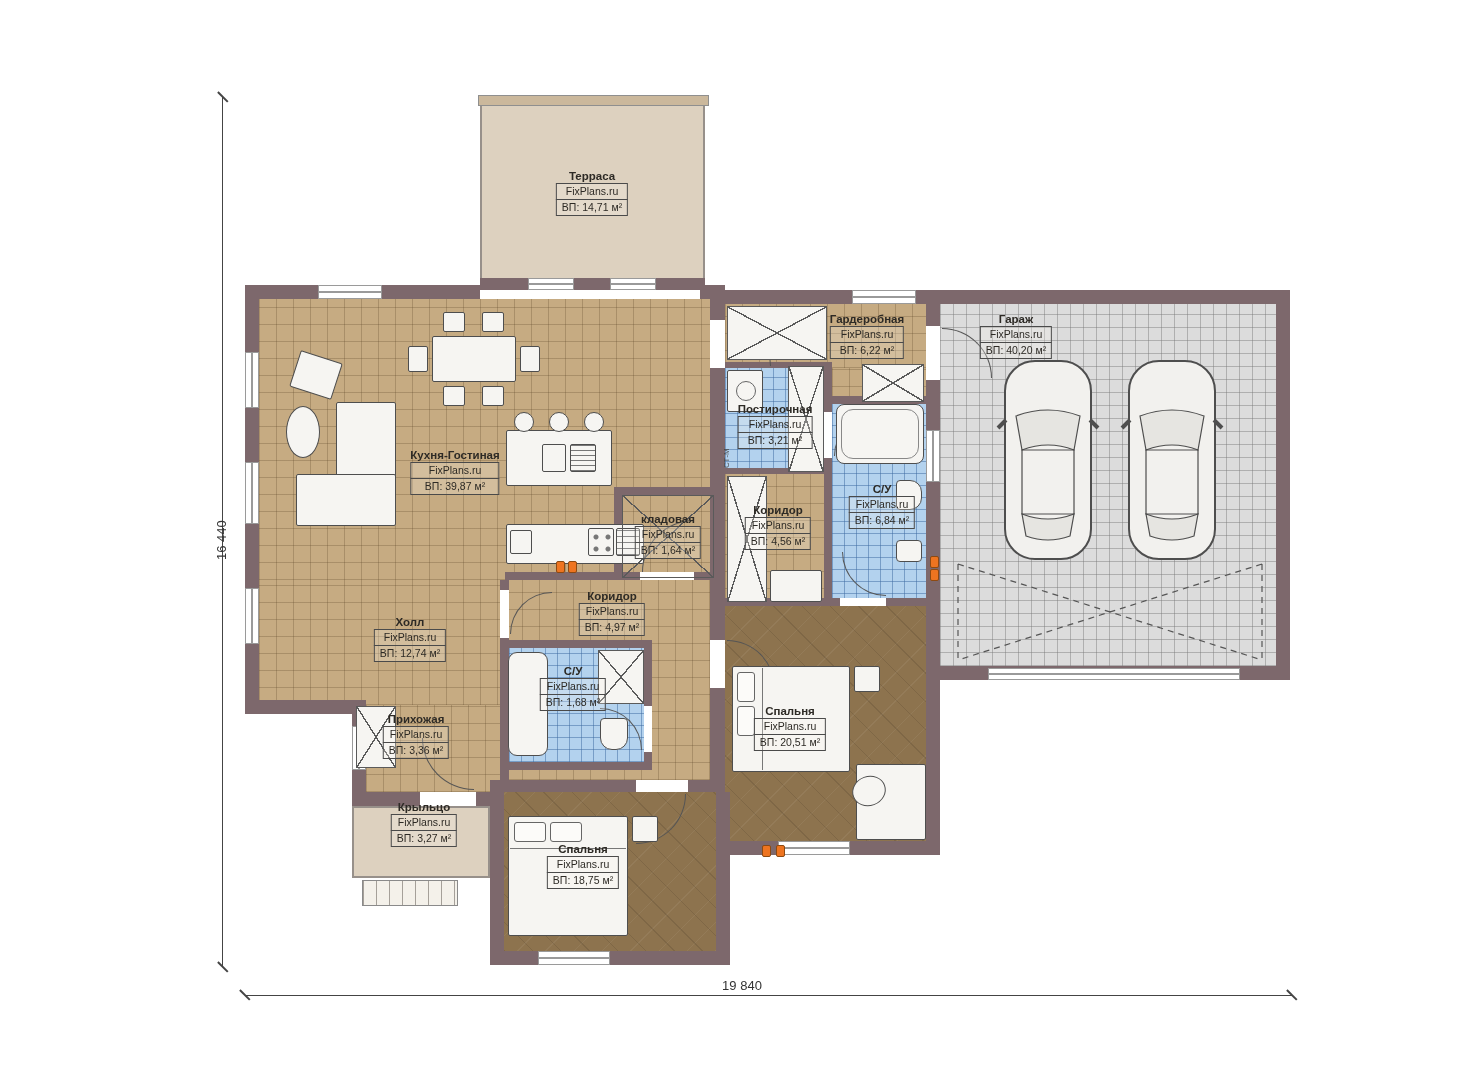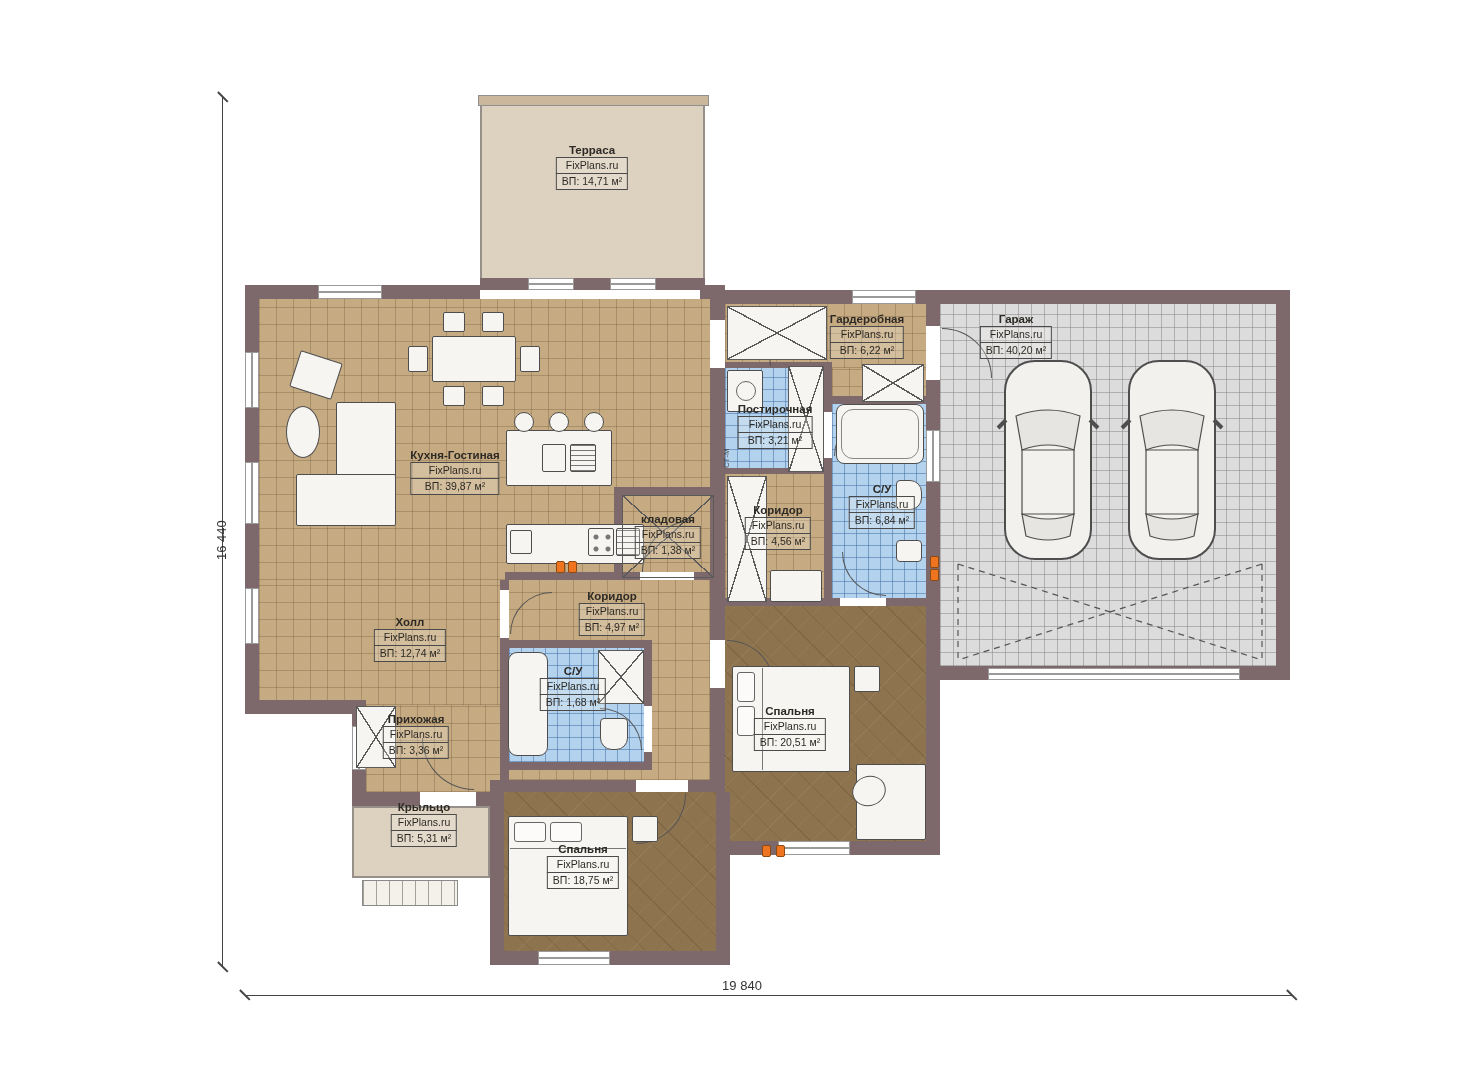--- a/index.html
+++ b/index.html
@@ -223,21 +223,21 @@
     <path d="M6 6 L310 102 M310 6 L6 102 M6 6 L6 102 M310 6 L310 102" stroke="#555" stroke-width="1.2" stroke-dasharray="6 5" fill="none"></path>
   </svg>
 
   <div class="socket" style="left:556px;top:561px;"></div>
   <div class="socket" style="left:568px;top:561px;"></div>
   <div class="socket" style="left:930px;top:556px;"></div>
   <div class="socket" style="left:930px;top:569px;"></div>
   <div class="socket" style="left:762px;top:845px;"></div>
   <div class="socket" style="left:776px;top:845px;"></div>
 
-  <div class="room-label" style="left:592px;top:143px;">
+  <div class="room-label" style="left:592px;top:169px;">
     <div class="rl-name">Терраса</div>
     <div class="rl-box">FixPlans.ru</div>
     <div class="rl-box">ВП: 14,71 м²</div>
   </div>
   <div class="room-label" style="left:455px;top:448px;">
     <div class="rl-name">Кухня-Гостиная</div>
     <div class="rl-box">FixPlans.ru</div>
     <div class="rl-box">ВП: 39,87 м²</div>
   </div>
   <div class="room-label" style="left:867px;top:312px;">
@@ -261,21 +261,21 @@
     <div class="rl-box">ВП: 6,84 м²</div>
   </div>
   <div class="room-label" style="left:778px;top:503px;">
     <div class="rl-name">Коридор</div>
     <div class="rl-box">FixPlans.ru</div>
     <div class="rl-box">ВП: 4,56 м²</div>
   </div>
   <div class="room-label" style="left:668px;top:512px;">
     <div class="rl-name">кладовая</div>
     <div class="rl-box">FixPlans.ru</div>
-    <div class="rl-box">ВП: 1,38 м²</div>
+    <div class="rl-box">ВП: 1,64 м²</div>
   </div>
   <div class="room-label" style="left:612px;top:589px;">
     <div class="rl-name">Коридор</div>
     <div class="rl-box">FixPlans.ru</div>
     <div class="rl-box">ВП: 4,97 м²</div>
   </div>
   <div class="room-label" style="left:410px;top:615px;">
     <div class="rl-name">Холл</div>
     <div class="rl-box">FixPlans.ru</div>
     <div class="rl-box">ВП: 12,74 м²</div>
@@ -291,21 +291,21 @@
     <div class="rl-box">ВП: 3,36 м²</div>
   </div>
   <div class="room-label" style="left:790px;top:704px;">
     <div class="rl-name">Спальня</div>
     <div class="rl-box">FixPlans.ru</div>
     <div class="rl-box">ВП: 20,51 м²</div>
   </div>
   <div class="room-label" style="left:424px;top:800px;">
     <div class="rl-name">Крыльцо</div>
     <div class="rl-box">FixPlans.ru</div>
-    <div class="rl-box">ВП: 5,31 м²</div>
+    <div class="rl-box">ВП: 3,27 м²</div>
   </div>
   <div class="room-label" style="left:583px;top:842px;">
     <div class="rl-name">Спальня</div>
     <div class="rl-box">FixPlans.ru</div>
     <div class="rl-box">ВП: 18,75 м²</div>
   </div>
 
   <div class="dim-line" style="left:222px;top:97px;width:1px;height:870px;"></div>
   <div class="dim-tick" style="left:216px;top:96px;transform:rotate(45deg);"></div>
   <div class="dim-tick" style="left:216px;top:966px;transform:rotate(45deg);"></div>

